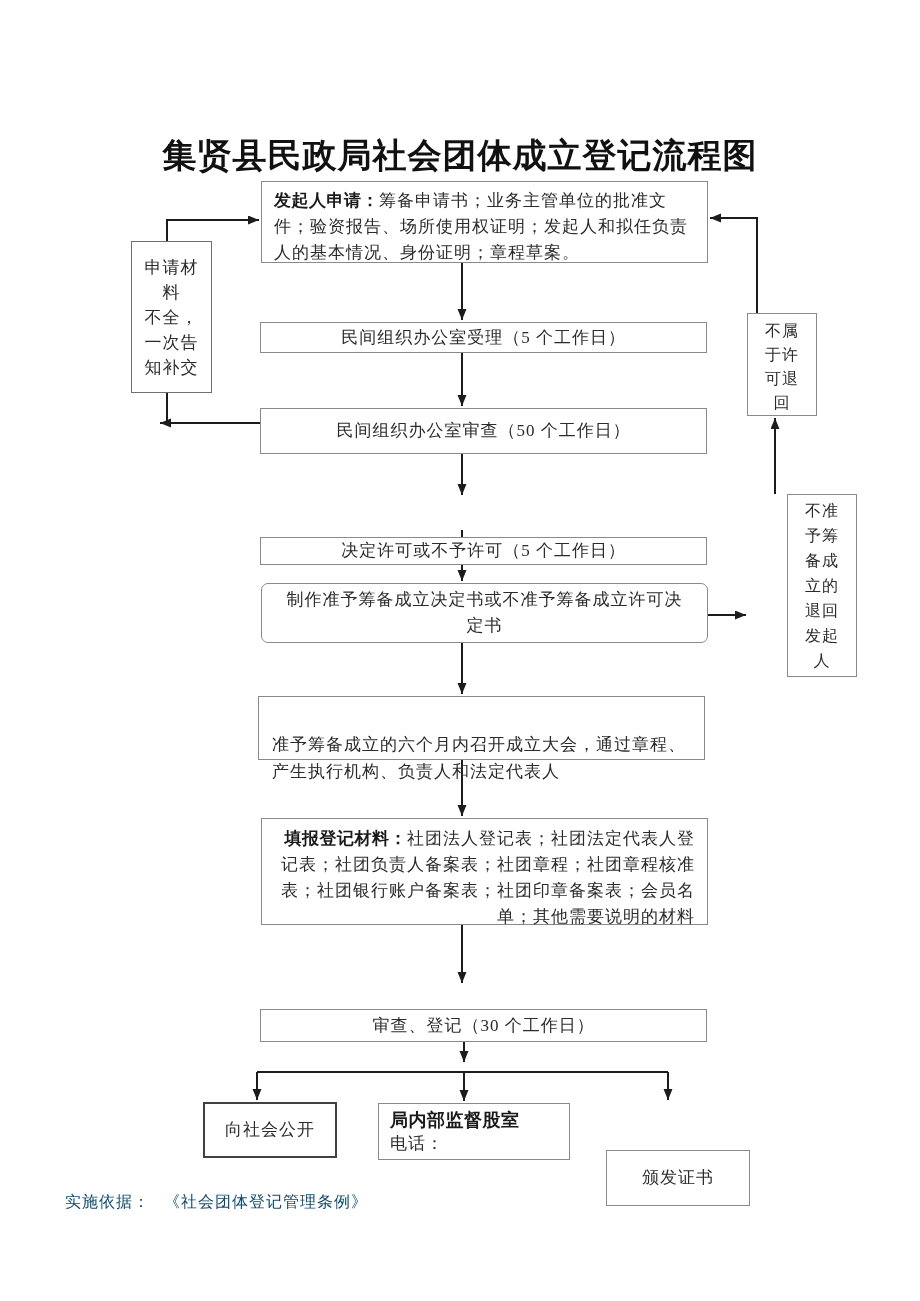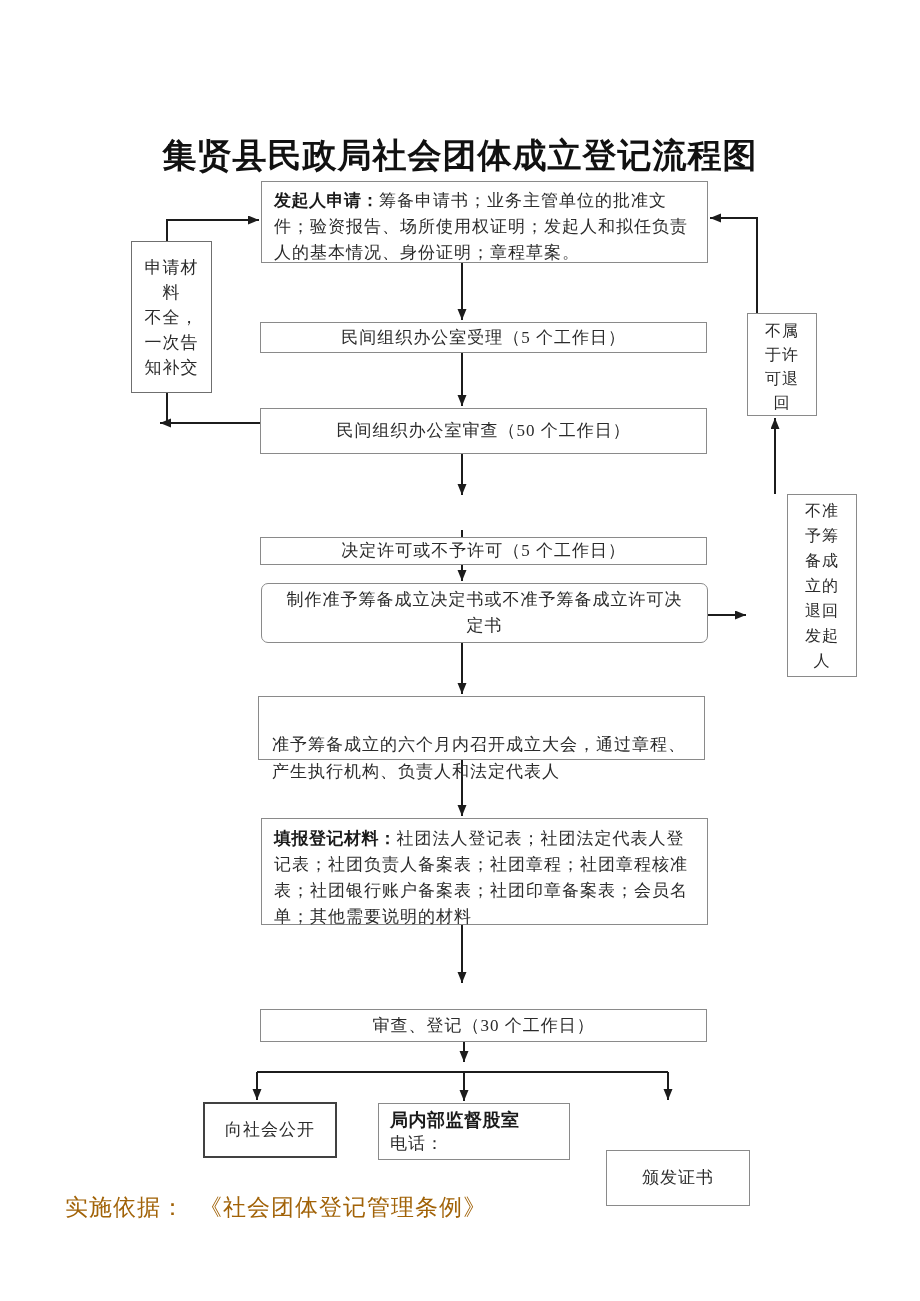--- a/index.html
+++ b/index.html
@@ -21,21 +21,21 @@
   .box.dark{border:2px solid #414141;}
   .center{display:flex;align-items:center;justify-content:center;text-align:center;}
   .pad{padding:6px 12px;}
   .pre{white-space:pre-line;}
   .lead{
     font-weight:bold;color:#1a1a1a;
     font-family:"Liberation Sans","DejaVu Sans",sans-serif;letter-spacing:0.5px;
   }
   .svglayer{position:absolute;left:0;top:0;width:920px;height:1301px;}
   .footer{
-    position:absolute;left:65px;top:1192px;font-size:23px;letter-spacing:1px;color:#a16207;
+    position:absolute;left:65px;top:1192px;font-size:16px;letter-spacing:1px;color:#0c4a6e;
   }
   .footer .gap{display:inline-block;width:14px;}
 </style>
 </head>
 <body>
 
 <svg class="svglayer" viewBox="0 0 920 1301" xmlns="http://www.w3.org/2000/svg">
   <defs>
     <marker id="arr" markerUnits="userSpaceOnUse" markerWidth="12" markerHeight="10" refX="11" refY="4.5" orient="auto">
       <path d="M0,0 L11,4.5 L0,9 Z" fill="#1c1c1c"></path>
@@ -84,21 +84,21 @@
 <div class="box center pre" style="left:261px;top:583px;width:447px;height:60px;border-radius:7px;">
   <span class="pre">制作准予筹备成立决定书或不准予筹备成立许可决
 定书</span>
 </div>
 
 <div class="box pre" style="left:258px;top:696px;width:447px;height:64px;padding:7px 13px;line-height:27px;">
   <span class="pre">准予筹备成立的六个月内召开成立大会，通过章程、
 产生执行机构、负责人和法定代表人</span>
 </div>
 
-<div class="box" style="left:261px;top:818px;width:447px;height:107px;padding:7px 12px;line-height:26px;">
+<div class="box" style="left:261px;top:818px;width:447px;height:107px;padding:7px 12px;line-height:26px;text-align:right;">
   <span class="lead">填报登记材料：</span><span>社团法人登记表；社团法定代表人登记表；社团负责人备案表；社团章程；社团章程核准表；社团银行账户备案表；社团印章备案表；会员名单；其他需要说明的材料</span>
 </div>
 
 <div class="box center" style="left:260px;top:985px;width:447px;height:33px;margin-top:24px;">
   <span>审查、登记（30 个工作日）</span>
 </div>
 
 <div class="box center" style="left:131px;top:241px;width:81px;height:152px;line-height:25px;border-color:#6f6f6f;">
   <span class="pre">申请材
 料

